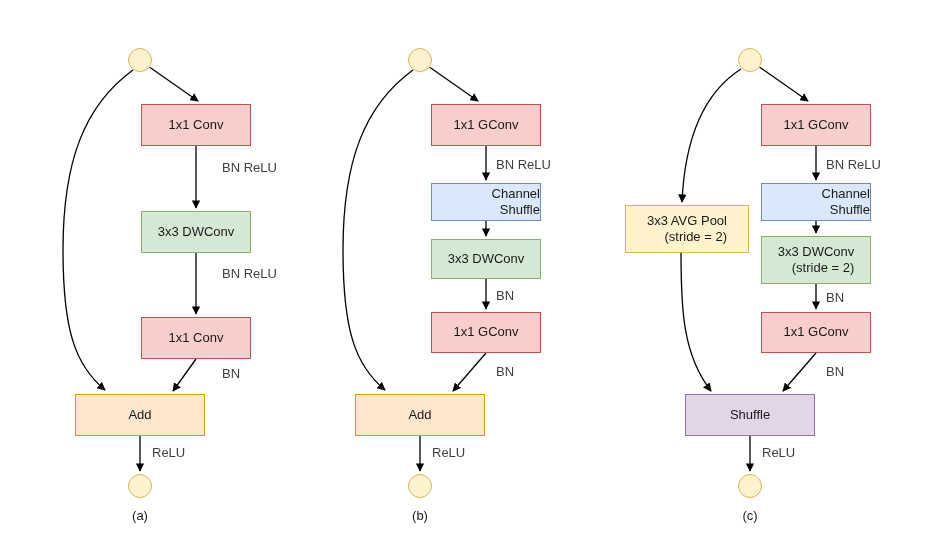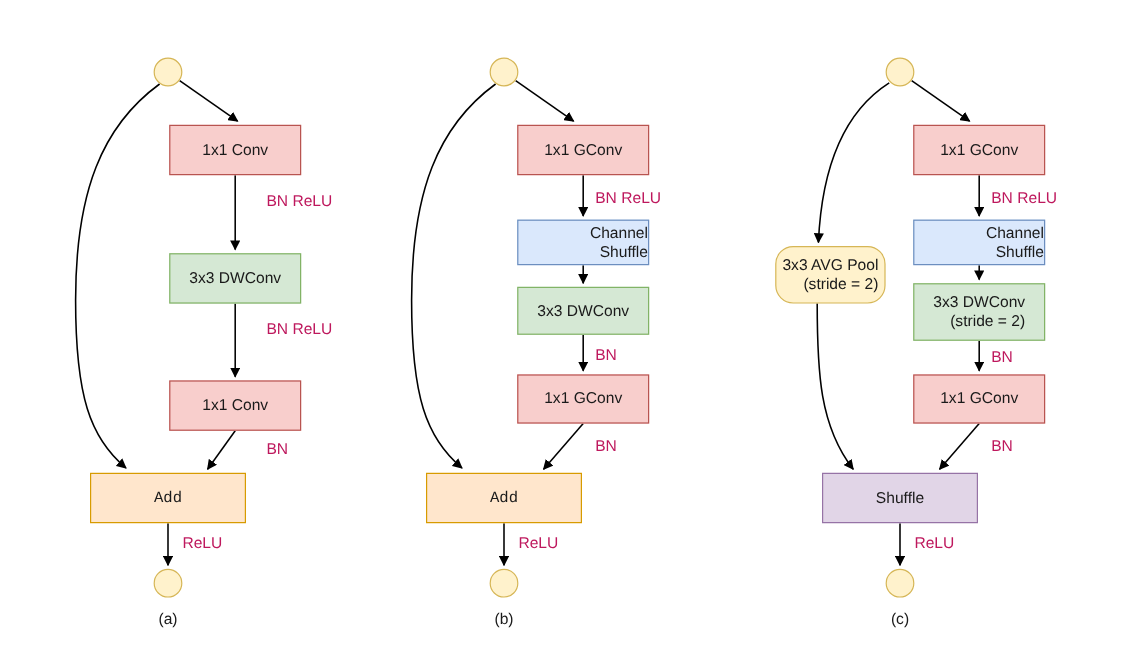--- a/index.html
+++ b/index.html
@@ -31,37 +31,37 @@
     justify-content: center;
     border: 1px solid #000;
     font-size: 13px;
     text-align: right;
     line-height: 1.25;
   }
   .box span { white-space: pre-line; }
   .box.red    { background: var(--conv_fill);    border-color: var(--conv_border); }
   .box.green  { background: var(--dwconv_fill);  border-color: var(--dwconv_border); }
   .box.blue   { background: var(--shuffle_fill); border-color: var(--shuffle_border); padding-left: 32px; }
-  .box.orange { background: var(--add_fill);     border-color: var(--add_border); font-family: Liberation Mono, monospace; }
+  .box.orange { background: var(--add_fill);     border-color: var(--add_border); }
   .box.yellow { background: var(--pool_fill);    border-color: var(--pool_border); }
   .box.purple { background: var(--concat_fill);  border-color: var(--concat_border); }
   .io-circle {
     position: absolute;
     box-sizing: border-box;
     width: 24px;
     height: 24px;
     border-radius: 50%;
     background: var(--io_fill);
     border: 1.5px solid var(--io_border);
   }
   .edge-label {
     position: absolute;
     font-size: 13px;
     white-space: nowrap;
-    color: #be185d;
+    color: #404040;
   }
   .caption {
     position: absolute;
     width: 60px;
     text-align: center;
     font-size: 13px;
     color: #1a1a1a;
   }
 </style>
 </head>
@@ -142,21 +142,21 @@
   </div>
   <div class="io-circle" style="left:408px; top:474px;"></div>
 
   <span class="edge-label" style="left:496px; top:157px;">BN ReLU</span>
   <span class="edge-label" style="left:496px; top:288px;">BN</span>
   <span class="edge-label" style="left:496px; top:364px;">BN</span>
   <span class="edge-label" style="left:432px; top:445px;">ReLU</span>
   <span class="caption" style="left:390px; top:508px;">(b)</span>
 
   <div class="io-circle" style="left:738px; top:48px;"></div>
-  <div class="box yellow" style="left:646px; top:205px; width:92px; height:48px;border-radius:15px;">
+  <div class="box yellow" style="left:625px; top:205px; width:124px; height:48px;">
     <span>3x3 AVG Pool
 (stride = 2)</span>
   </div>
   <div class="box red" style="left:761px; top:104px; width:110px; height:42px;">
     <span>1x1 GConv</span>
   </div>
   <div class="box blue" style="left:761px; top:183px; width:110px; height:38px;">
     <span>Channel Shuffle</span>
   </div>
   <div class="box green" style="left:761px; top:236px; width:110px; height:48px;">

